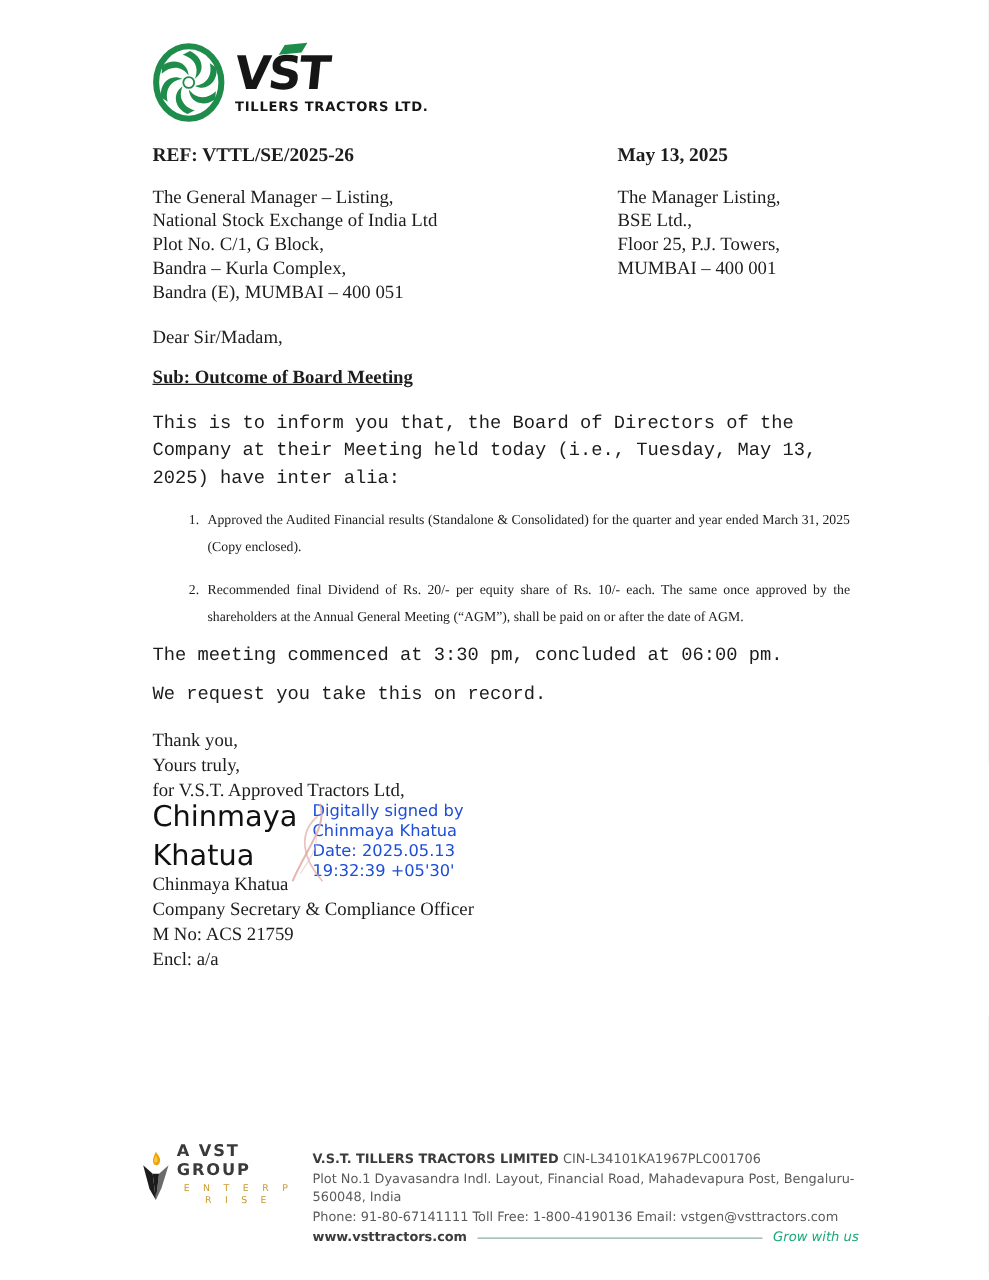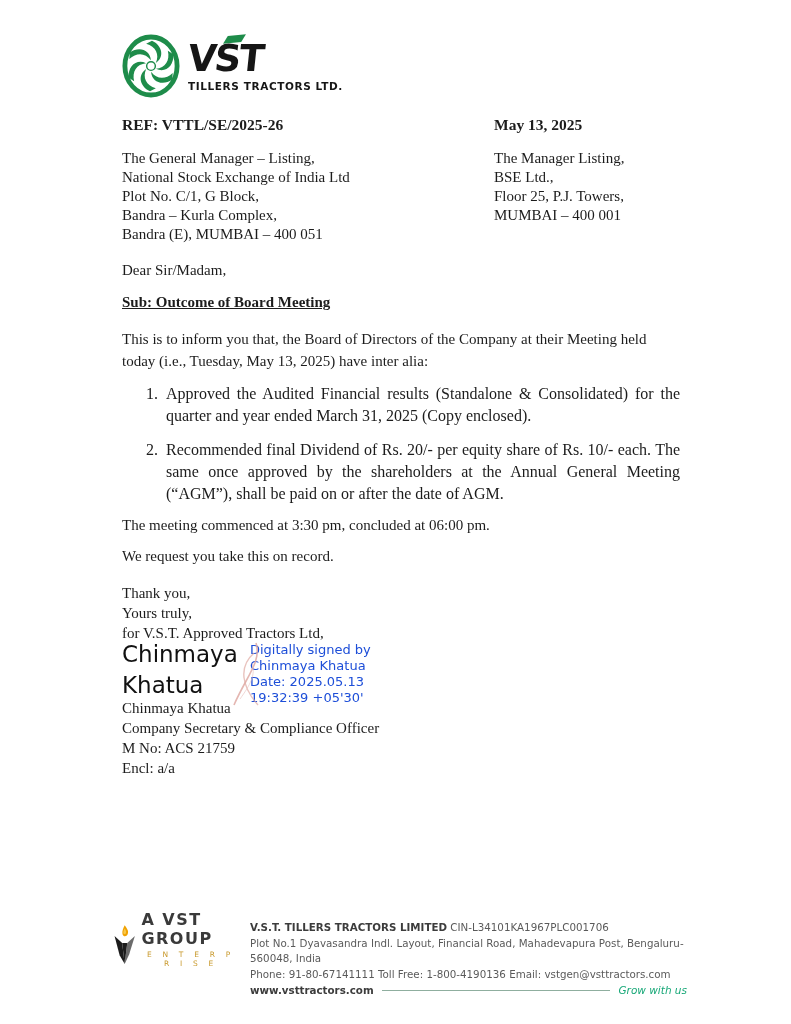--- a/index.html
+++ b/index.html
@@ -49,24 +49,24 @@
   .ref-row .date { width: 186px; }
 
   
   .addresses { display: flex; justify-content: space-between; margin-bottom: 18px; }
   .address { font-size: 15px; line-height: 19px; }
   .address.right { width: 186px; }
 
   
   .salutation { font-size: 15px; margin-bottom: 15px; }
   .subject { font-size: 15px; font-weight: bold; text-decoration: underline; margin-bottom: 17px; }
-  .para { font-size: 15px; line-height: 22px; }
+  .para { font-size: 15px; line-height: 22px; font-family: Liberation Mono, monospace; }
   .intro { margin-bottom: 11px; }
   ol.points { margin: 0 0 0 22px; padding-left: 18px; }
-  ol.points li { font-size: 16px; line-height: 22px; text-align: justify; padding-left: 4px; margin-bottom: 12px; }
+  ol.points li { font-size: 11px; line-height: 22px; text-align: justify; padding-left: 4px; margin-bottom: 12px; }
   ol.points li:last-child { margin-bottom: 9px; }
   .meeting { margin-bottom: 9px; }
   .record { margin-bottom: 16px; }
 
   
   .closing { font-size: 15px; line-height: 20px; }
   .sig-block { position: relative; display: flex; margin-top: -4px; }
   .sig-name {
     font-family: "DejaVu Sans", sans-serif;
     font-size: 23px;
@@ -90,21 +90,21 @@
   
   .footer {
     position: absolute;
     left: 112px; right: 104px; top: 910px;
     display: flex;
     align-items: flex-start;
     font-family: "DejaVu Sans", sans-serif;
   }
   .torch-wrap { display: flex; align-items: flex-end; width: 128px; flex: 0 0 auto; }
   .group-text { margin-left: 4px; margin-bottom: 8px; }
-  .group-line1 { font-size: 16px; font-weight: bold; letter-spacing: 1.5px; color: #3a3a3a; }
+  .group-line1 { font-size: 13px; font-weight: bold; letter-spacing: 1.5px; color: #3a3a3a; }
   .group-line2 { font-size: 7.5px; letter-spacing: 4.2px; color: #c99a2e; margin-top: 2px; text-align: center; }
   .footer-details { flex: 1; margin-left: 10px; font-size: 10.3px; line-height: 15.5px; color: #5a5a5a; padding-top: 10px; }
   .footer-company b { color: #3c3c3c; font-size: 10.3px; }
   .footer-site-row { display: flex; align-items: center; margin-top: 1px; }
   .footer-website { font-weight: bold; color: #3c3c3c; }
   .footer-rule { flex: 1; border-top: 1.3px solid #8fae9f; margin: 0 8px; }
   .footer-slogan { font-style: italic; color: #18a878; font-size: 10.5px; }
 </style>
 </head>
 <body>

